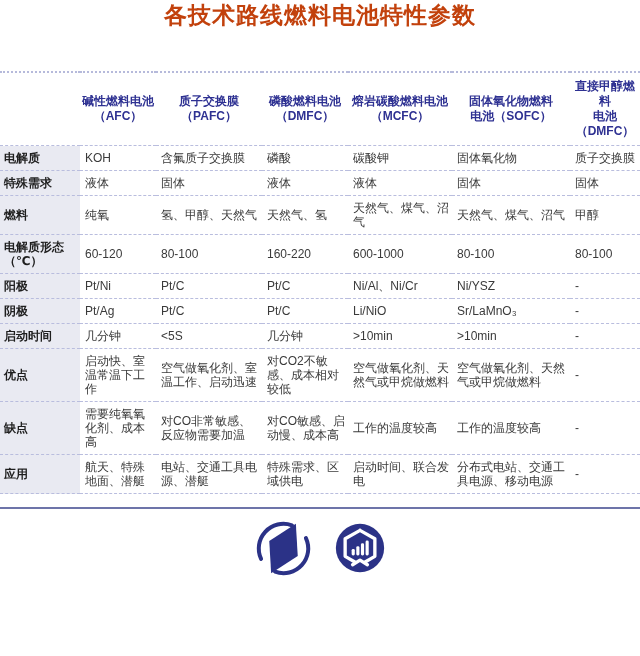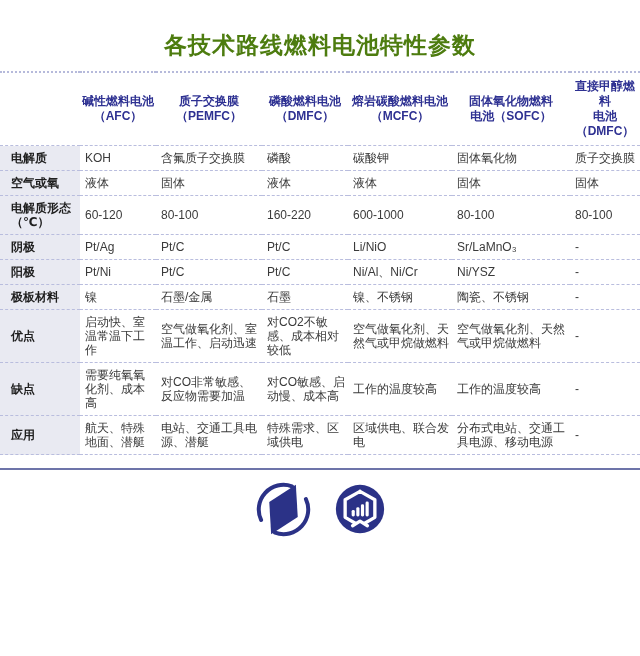--- a/index.html
+++ b/index.html
@@ -6,27 +6,26 @@
   .page{
     position:relative;
     width:640px;height:656px;
     background:#ffffff;
     font-family:"Liberation Sans","DejaVu Sans",sans-serif;
     overflow:hidden;
     box-sizing:border-box;
   }
   .title{
     margin:0;
-    padding-top:30px;
     height:71px;
     text-align:center;
     font-size:23px;
     font-weight:bold;
     letter-spacing:1px;
-    color:#4d7c0f;
+    color:#c2410c;
     box-sizing:border-box;
   }
   table.spec-table{
     width:640px;
     table-layout:fixed;
     border-collapse:collapse;
     border-top:2px dotted #b6badb;
   }
   col.c-label{width:80px;}
   col.c-afc{width:76px;}
@@ -53,21 +52,21 @@
     line-height:14px;
     padding:5px 3px 5px 5px;
     border-top:1px dashed #b9bdde;
     word-break:break-all;
   }
   tbody tr:last-child td{border-bottom:1px dashed #b9bdde;}
   td.row-label{
     background:#e9eaf2;
     font-weight:bold;
     color:#1f1f1f;
-    padding-left:11px;
+    padding-left:4px;
   }
   .bottom-rule{
     width:640px;height:2px;
     background:#6d74a9;
     margin-top:13px;
   }
   .logos{
     display:flex;
     justify-content:center;
     align-items:center;
@@ -95,21 +94,21 @@
     </colgroup>
     <thead>
       <tr id="head-row">
           <th></th>
           <th>
             <div>碱性燃料电池</div>
             <div>（AFC）</div>
           </th>
           <th>
             <div>质子交换膜</div>
-            <div>（PEMFC）</div>
+            <div>（PAFC）</div>
           </th>
           <th>
             <div>磷酸燃料电池</div>
             <div>（DMFC）</div>
           </th>
           <th>
             <div>熔岩碳酸燃料电池</div>
             <div>（MCFC）</div>
           </th>
           <th>
@@ -126,62 +125,71 @@
         <tr>
           <td class="row-label">电解质</td>
           <td>KOH</td>
           <td>含氟质子交换膜</td>
           <td>磷酸</td>
           <td>碳酸钾</td>
           <td>固体氧化物</td>
           <td>质子交换膜</td>
         </tr>
         <tr>
-          <td class="row-label">空气或氧</td>
+          <td class="row-label">特殊需求</td>
           <td>液体</td>
           <td>固体</td>
           <td>液体</td>
           <td>液体</td>
           <td>固体</td>
           <td>固体</td>
+        </tr>
+        <tr>
+          <td class="row-label">燃料</td>
+          <td>纯氧</td>
+          <td>氢、甲醇、天然气</td>
+          <td>天然气、氢</td>
+          <td>天然气、煤气、沼气</td>
+          <td>天然气、煤气、沼气</td>
+          <td>甲醇</td>
         </tr>
         <tr>
           <td class="row-label">电解质形态（℃）</td>
           <td>60-120</td>
           <td>80-100</td>
           <td>160-220</td>
           <td>600-1000</td>
           <td>80-100</td>
           <td>80-100</td>
         </tr>
         <tr>
+          <td class="row-label">阳极</td>
+          <td>Pt/Ni</td>
+          <td>Pt/C</td>
+          <td>Pt/C</td>
+          <td>Ni/Al、Ni/Cr</td>
+          <td>Ni/YSZ</td>
+          <td>-</td>
+        </tr>
+        <tr>
           <td class="row-label">阴极</td>
           <td>Pt/Ag</td>
           <td>Pt/C</td>
           <td>Pt/C</td>
           <td>Li/NiO</td>
           <td>Sr/LaMnO₃</td>
           <td>-</td>
         </tr>
         <tr>
-          <td class="row-label">阳极</td>
-          <td>Pt/Ni</td>
-          <td>Pt/C</td>
-          <td>Pt/C</td>
-          <td>Ni/Al、Ni/Cr</td>
-          <td>Ni/YSZ</td>
-          <td>-</td>
-        </tr>
-        <tr>
-          <td class="row-label">极板材料</td>
-          <td>镍</td>
-          <td>石墨/金属</td>
-          <td>石墨</td>
-          <td>镍、不锈钢</td>
-          <td>陶瓷、不锈钢</td>
+          <td class="row-label">启动时间</td>
+          <td>几分钟</td>
+          <td>&lt;5S</td>
+          <td>几分钟</td>
+          <td>&gt;10min</td>
+          <td>&gt;10min</td>
           <td>-</td>
         </tr>
         <tr>
           <td class="row-label">优点</td>
           <td>启动快、室温常温下工作</td>
           <td>空气做氧化剂、室温工作、启动迅速</td>
           <td>对CO2不敏感、成本相对较低</td>
           <td>空气做氧化剂、天然气或甲烷做燃料</td>
           <td>空气做氧化剂、天然气或甲烷做燃料</td>
           <td>-</td>
@@ -193,21 +201,21 @@
           <td>对CO敏感、启动慢、成本高</td>
           <td>工作的温度较高</td>
           <td>工作的温度较高</td>
           <td>-</td>
         </tr>
         <tr>
           <td class="row-label">应用</td>
           <td>航天、特殊地面、潜艇</td>
           <td>电站、交通工具电源、潜艇</td>
           <td>特殊需求、区域供电</td>
-          <td>区域供电、联合发电</td>
+          <td>启动时间、联合发电</td>
           <td>分布式电站、交通工具电源、移动电源</td>
           <td>-</td>
         </tr>
       </tbody>
   </table>
 
   <div class="bottom-rule"></div>
 
   <div class="logos">
     <svg width="57" height="57" viewBox="0 0 60 60">

